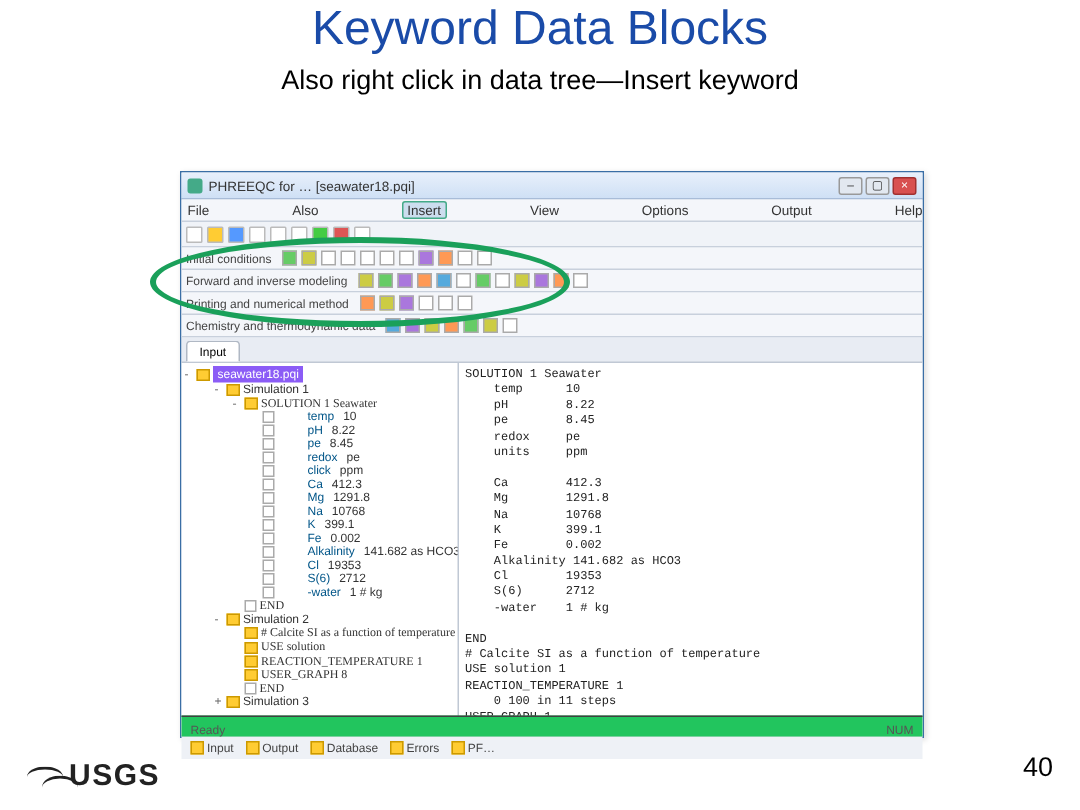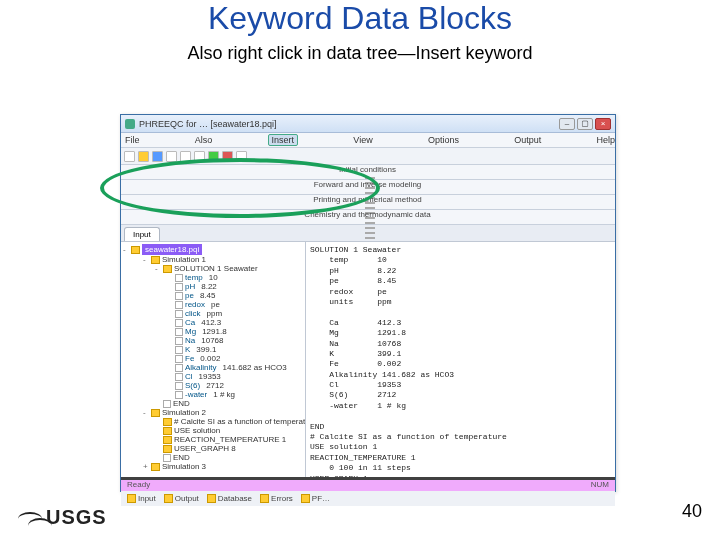--- a/index.html
+++ b/index.html
@@ -11,42 +11,42 @@
   .title-icon { width: 10px; height: 10px; background: #4a8; border-radius: 2px; margin-right: 4px; }
   .titlebar-text { flex: 1; }
   .win-btns { display: flex; gap: 2px; }
   .win-btn { width: 16px; height: 12px; background: #e2e8f0; border: 1px solid #999; border-radius: 2px; font-size: 8px; display: flex; align-items: center; justify-content: center; }
   .win-btn.close { background: #d85050; color: #fff; border-color: #a03030; }
   .menubar { height: 15px; background: #f4f6fa; border-bottom: 1px solid #c8d0dc; display: flex; align-items: center; padding-left: 4px; font-size: 9px; gap: 8px; color: #333; justify-content: space-between; }
   .menubar span.hi { background: #cde; border: 1px solid #4a8; padding: 0 3px; border-radius: 2px; }
   .toolbar { height: 17px; background: #f0f3f8; border-bottom: 1px solid #c8d0dc; display: flex; align-items: center; padding-left: 3px; gap: 3px; }
   .tb { width: 11px; height: 11px; border: 1px solid #bbb; background: #fff; border-radius: 1px; }
   .tb.y { background: #fc3; } .tb.b { background: #59f; } .tb.g { background: #4c4; } .tb.r { background: #d55; }
-  .toolrow { height: 15px; background: #f4f6fa; border-bottom: 1px solid #c8d0dc; display: flex; align-items: center; padding-left: 3px; font-size: 8px; color: #444; gap: 3px; flex-direction: column; }
+  .toolrow { height: 15px; background: #f4f6fa; border-bottom: 1px solid #c8d0dc; display: flex; align-items: center; padding-left: 3px; font-size: 8px; color: #444; gap: 3px; }
   .toolrow .lbl { margin-right: 4px; }
   .ic { width: 10px; height: 10px; border: 1px solid #aaa; background: #fff; display: inline-block; }
   .ic.c1 { background: #6c6; } .ic.c2 { background: #cc4; } .ic.c3 { background: #a7d; } .ic.c4 { background: #f95; } .ic.c5 { background: #5ad; }
   .tabbar { height: 17px; background: #e8ecf3; border-bottom: 1px solid #c0c8d4; display: flex; align-items: flex-end; padding-left: 3px; font-size: 8px; gap: 0; }
   .tab { padding: 2px 8px; border: 1px solid #b0b8c4; border-bottom: none; background: #dfe4ec; border-radius: 3px 3px 0 0; margin-right: 1px; }
   .tab.active { background: #fff; }
   .body-area { display: flex; height: calc(100% - 18px - 15px - 17px - 15px - 15px - 15px - 17px - 16px); }
   .tree { width: 185px; background: #fff; border-right: 1px solid #c0c8d4; font-size: 8px; color: #333; overflow: hidden; padding: 2px; }
   .tree-root { background: #8b5cf6; color: #fff; padding: 1px 3px; display: inline-block; }
   .node { padding-left: 10px; white-space: nowrap; }
-  .node.l2 { padding-left: 20px; } .node.l3 { padding-left: 32px; } .node.l4 { padding-left: 44px; }
-  .node .k { color: #058; }
+  .node.l2 { padding-left: 20px; } .node.l3 { padding-left: 32px; font-family: Liberation Serif, serif; } .node.l4 { padding-left: 44px; }
+  .node .k { color: #058; margin-left: 20px; }
   .node .v { color: #333; margin-left: 6px; }
   .exp { display: inline-block; width: 8px; color: #666; }
   .fi { display: inline-block; width: 9px; height: 8px; background: #fc3; border: 1px solid #c90; margin-right: 2px; vertical-align: middle; }
   .di { display: inline-block; width: 8px; height: 8px; background: #fff; border: 1px solid #aaa; margin-right: 2px; vertical-align: middle; }
   .content { flex: 1; background: #fff; font-family: "Courier New", monospace; font-size: 8px; color: #222; padding: 3px 4px; line-height: 1.3; white-space: pre; overflow: hidden; }
   .bottomtabs { height: 16px; background: #eef1f6; border-top: 1px solid #c0c8d4; display: flex; align-items: center; padding-left: 6px; font-size: 8px; gap: 8px; color: #444; }
   .bottomtabs .bt { display: flex; align-items: center; gap: 2px; }
   .bottomtabs .bic { width: 9px; height: 9px; background: #fc3; border: 1px solid #c90; }
-  .statusbar { position: absolute; bottom: 0; left: 0; right: 0; height: 14px; background: #f0abfc; border-top: 3px solid #404040; display: flex; align-items: flex-start; font-size: 8px; color: #555; padding: 0 6px; justify-content: space-between; }
+  .statusbar { position: absolute; bottom: 0; left: 0; right: 0; height: 14px; background: #22c55e; border-top: 1px solid #404040; display: flex; align-items: flex-end; font-size: 8px; color: #555; padding: 0 6px; justify-content: space-between; }
   .highlight-ellipse { position: absolute; left: 100px; top: 158px; width: 280px; height: 60px; border: 4px solid #1aa05a; border-radius: 50%; pointer-events: none; }
   .page-num { position: absolute; right: 18px; bottom: 18px; font-size: 18px; color: #000; }
   .usgs { position: absolute; left: 18px; bottom: 11px; font-size: 20px; font-weight: bold; color: #222; letter-spacing: 1px; }
   .usgs .wave { display: inline-block; width: 24px; height: 14px; border-top: 2px solid #222; border-radius: 50% 50% 0 0; vertical-align: middle; margin-right: 4px; position: relative; }
   .usgs .wave::after { content: ""; position: absolute; left: 10px; top: 4px; width: 24px; height: 14px; border-top: 2px solid #222; border-radius: 50% 50% 0 0; }
 </style>
 </head>
 <body>
 
 <div class="slide-title">Keyword Data Blocks</div>

